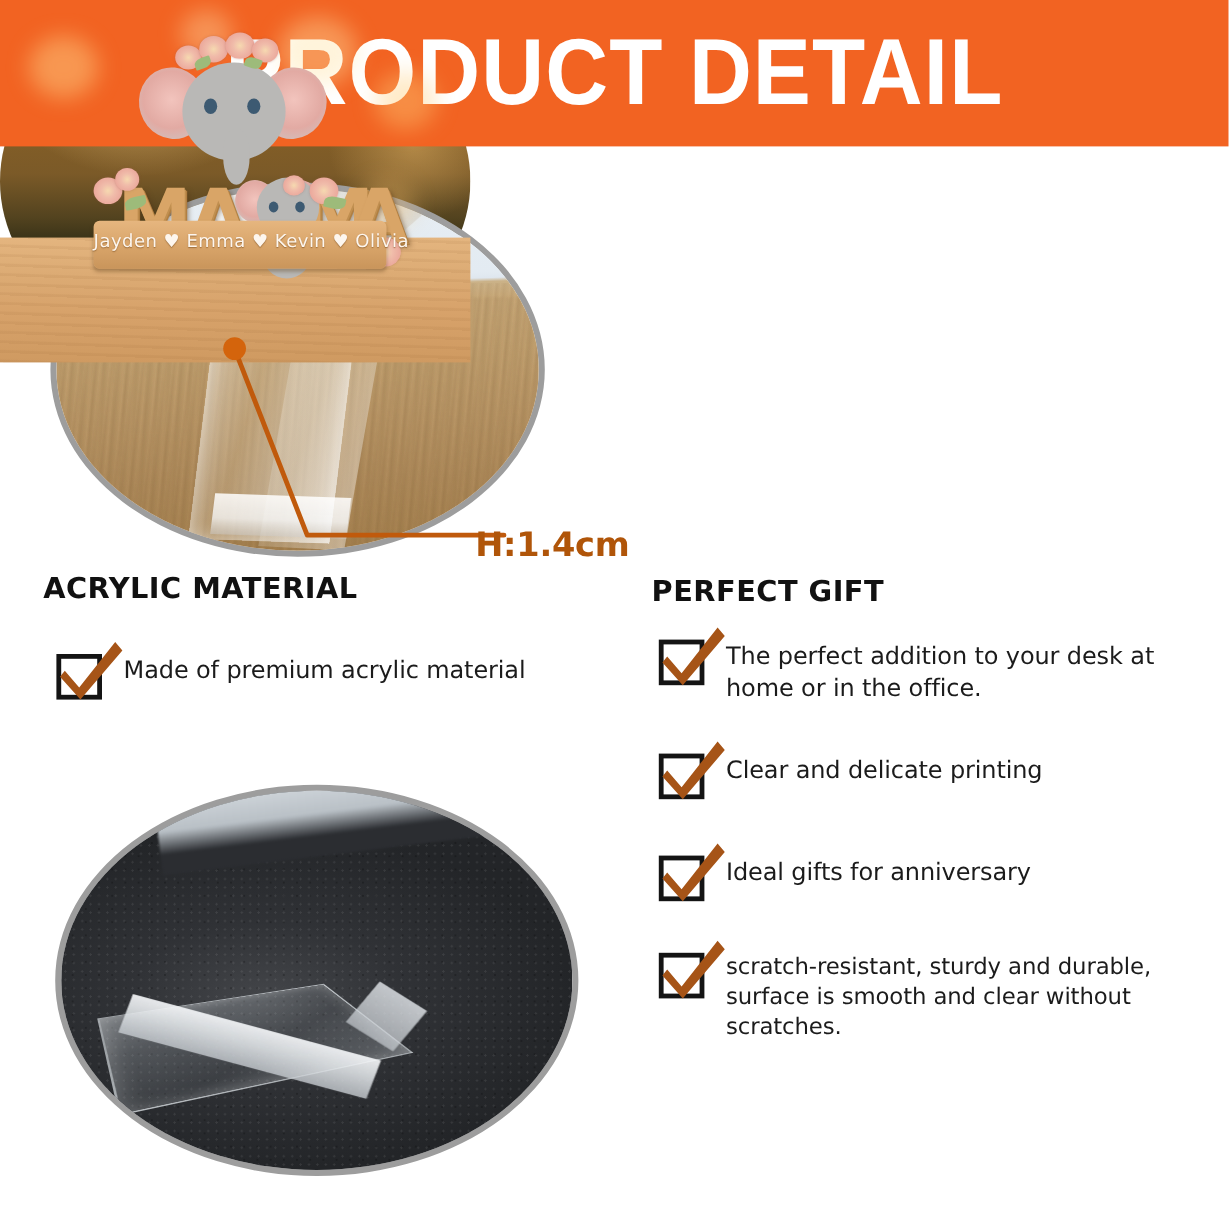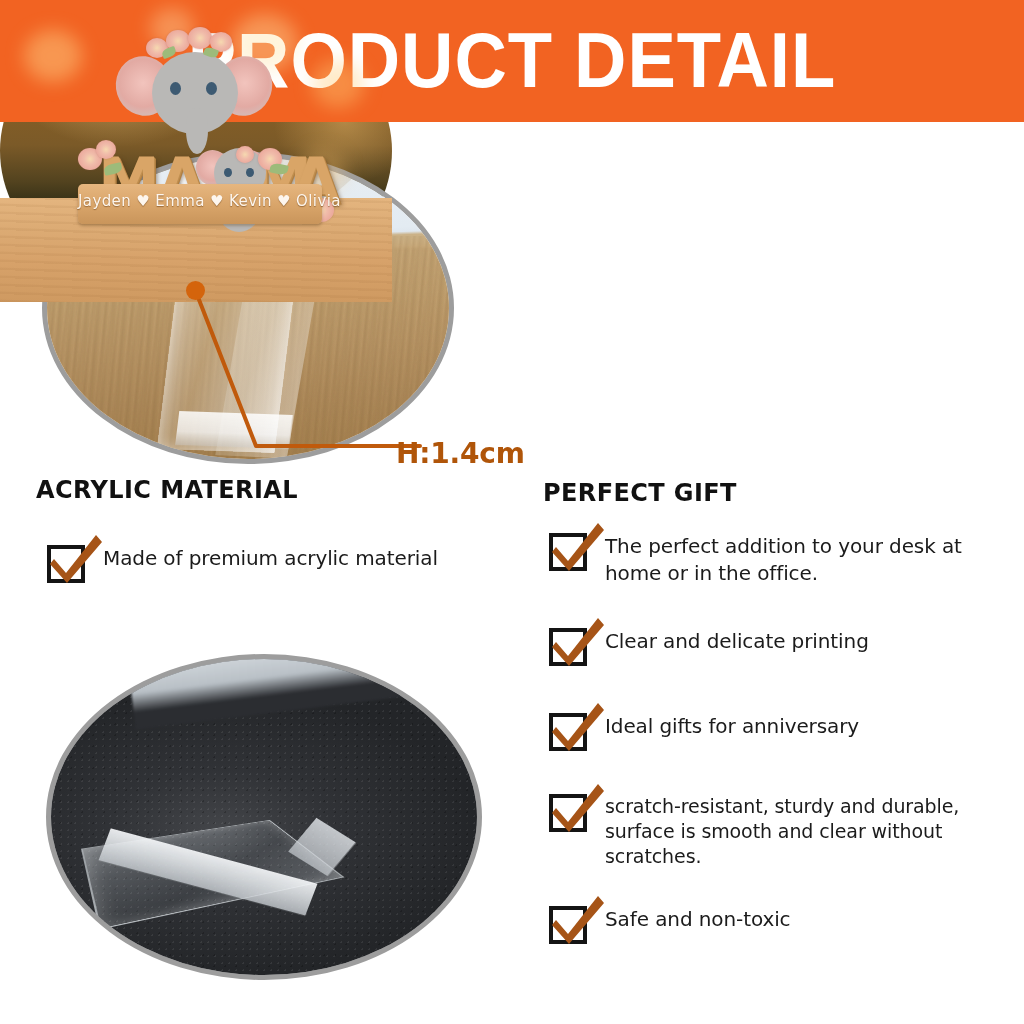--- a/index.html
+++ b/index.html
@@ -523,22 +523,14 @@
 
   <div class="feature-item" style="left:549px; top:713px; width:452px;">
     <div class="checkbox">
       <svg class="checkmark" viewBox="0 0 54 52">
         <path d="M5,26 L17,40 L47,2 L53,9 L18,50 L1,31 Z" fill="#A65417"></path>
       </svg>
     </div>
     <div class="feature-text feature-text-lg">Ideal gifts for anniversary</div>
   </div>
 
-  <div class="feature-item" style="left:549px; top:906px; width:452px;">
-    <div class="checkbox">
-      <svg class="checkmark" viewBox="0 0 54 52">
-        <path d="M5,26 L17,40 L47,2 L53,9 L18,50 L1,31 Z" fill="#A65417"></path>
-      </svg>
-    </div>
-    <div class="feature-text feature-text-lg">Safe and non-toxic</div>
-  </div>
 
 </div>
 
 </body></html>

